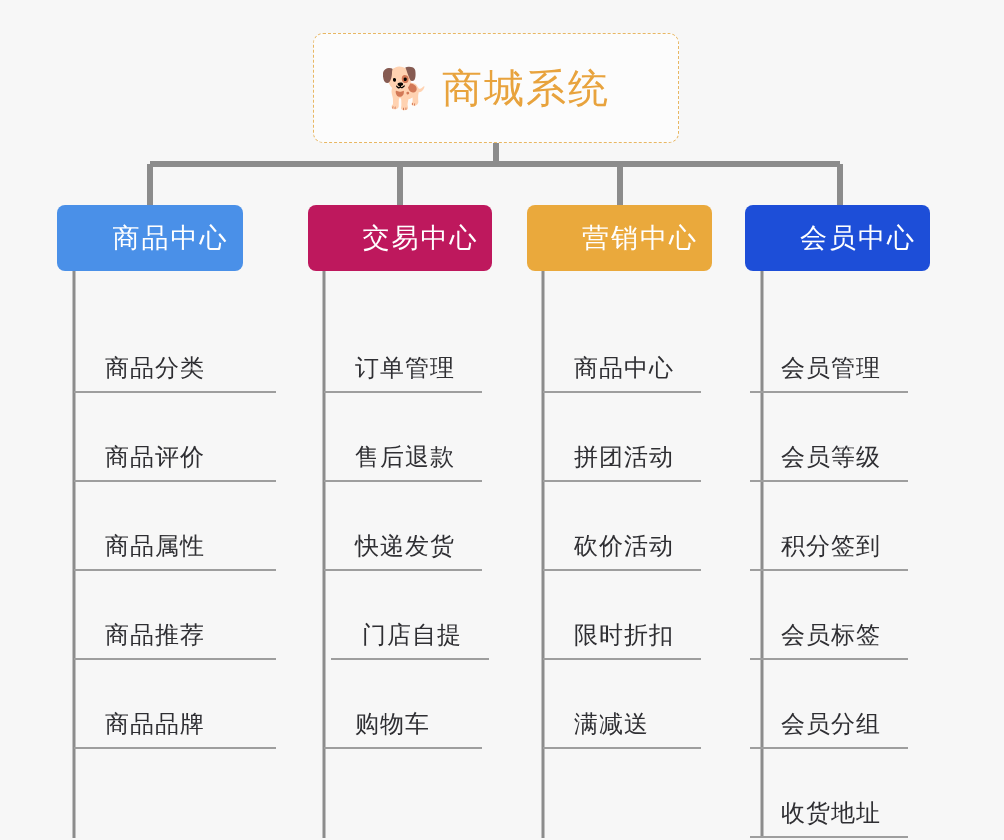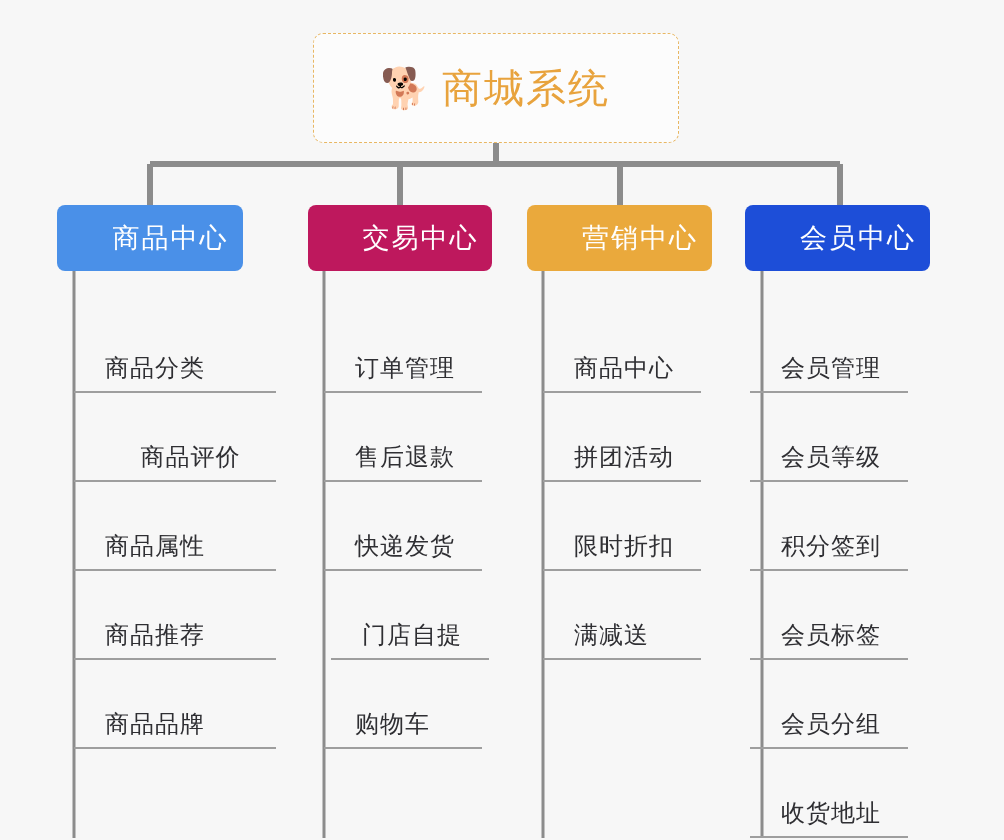--- a/index.html
+++ b/index.html
@@ -125,21 +125,21 @@
       <line x1="762" y1="271" x2="762" y2="838" stroke="#8c8c8c" stroke-width="3"></line>
     </svg>
 
   <div id="columns-host">
       <div class="column" style="left: 57px;">
         <div class="cat-header" style="width: 186px; background: rgb(74, 144, 232);">商品中心</div>
         <div class="leaf-list" style="margin-left: 17px;">
           <div class="leaf-item" style="width: 202px; border-bottom-color: rgb(158, 158, 158);">
             <span class="leaf-label">商品分类</span>
           </div>
-          <div class="leaf-item" style="width: 202px; border-bottom-color: rgb(158, 158, 158); justify-content: center;">
+          <div class="leaf-item" style="width: 202px; border-bottom-color: rgb(158, 158, 158);">
             <span class="leaf-label">商品评价</span>
           </div>
           <div class="leaf-item" style="width: 202px; border-bottom-color: rgb(158, 158, 158);">
             <span class="leaf-label">商品属性</span>
           </div>
           <div class="leaf-item" style="width: 202px; border-bottom-color: rgb(158, 158, 158);">
             <span class="leaf-label">商品推荐</span>
           </div>
           <div class="leaf-item" style="width: 202px; border-bottom-color: rgb(158, 158, 158);">
             <span class="leaf-label">商品品牌</span>
@@ -169,20 +169,23 @@
       <div class="column" style="left: 527px;">
         <div class="cat-header" style="width: 185px; background: rgb(234, 169, 60);">营销中心</div>
         <div class="leaf-list" style="margin-left: 16px;">
           <div class="leaf-item" style="width: 158px; border-bottom-color: rgb(158, 158, 158);">
             <span class="leaf-label">商品中心</span>
           </div>
           <div class="leaf-item" style="width: 158px; border-bottom-color: rgb(158, 158, 158);">
             <span class="leaf-label">拼团活动</span>
           </div>
           <div class="leaf-item" style="width: 158px; border-bottom-color: rgb(158, 158, 158);">
+            <span class="leaf-label">砍价活动</span>
+          </div>
+          <div class="leaf-item" style="width: 158px; border-bottom-color: rgb(158, 158, 158);">
             <span class="leaf-label">限时折扣</span>
           </div>
           <div class="leaf-item" style="width: 158px; border-bottom-color: rgb(158, 158, 158); font-family: Liberation Mono, monospace;">
             <span class="leaf-label">满减送</span>
           </div>
         </div>
       </div>
       <div class="column" style="left: 745px;">
         <div class="cat-header" style="width: 185px; background: #1d4ed8;">会员中心</div>
         <div class="leaf-list" style="margin-left: 5px;">

